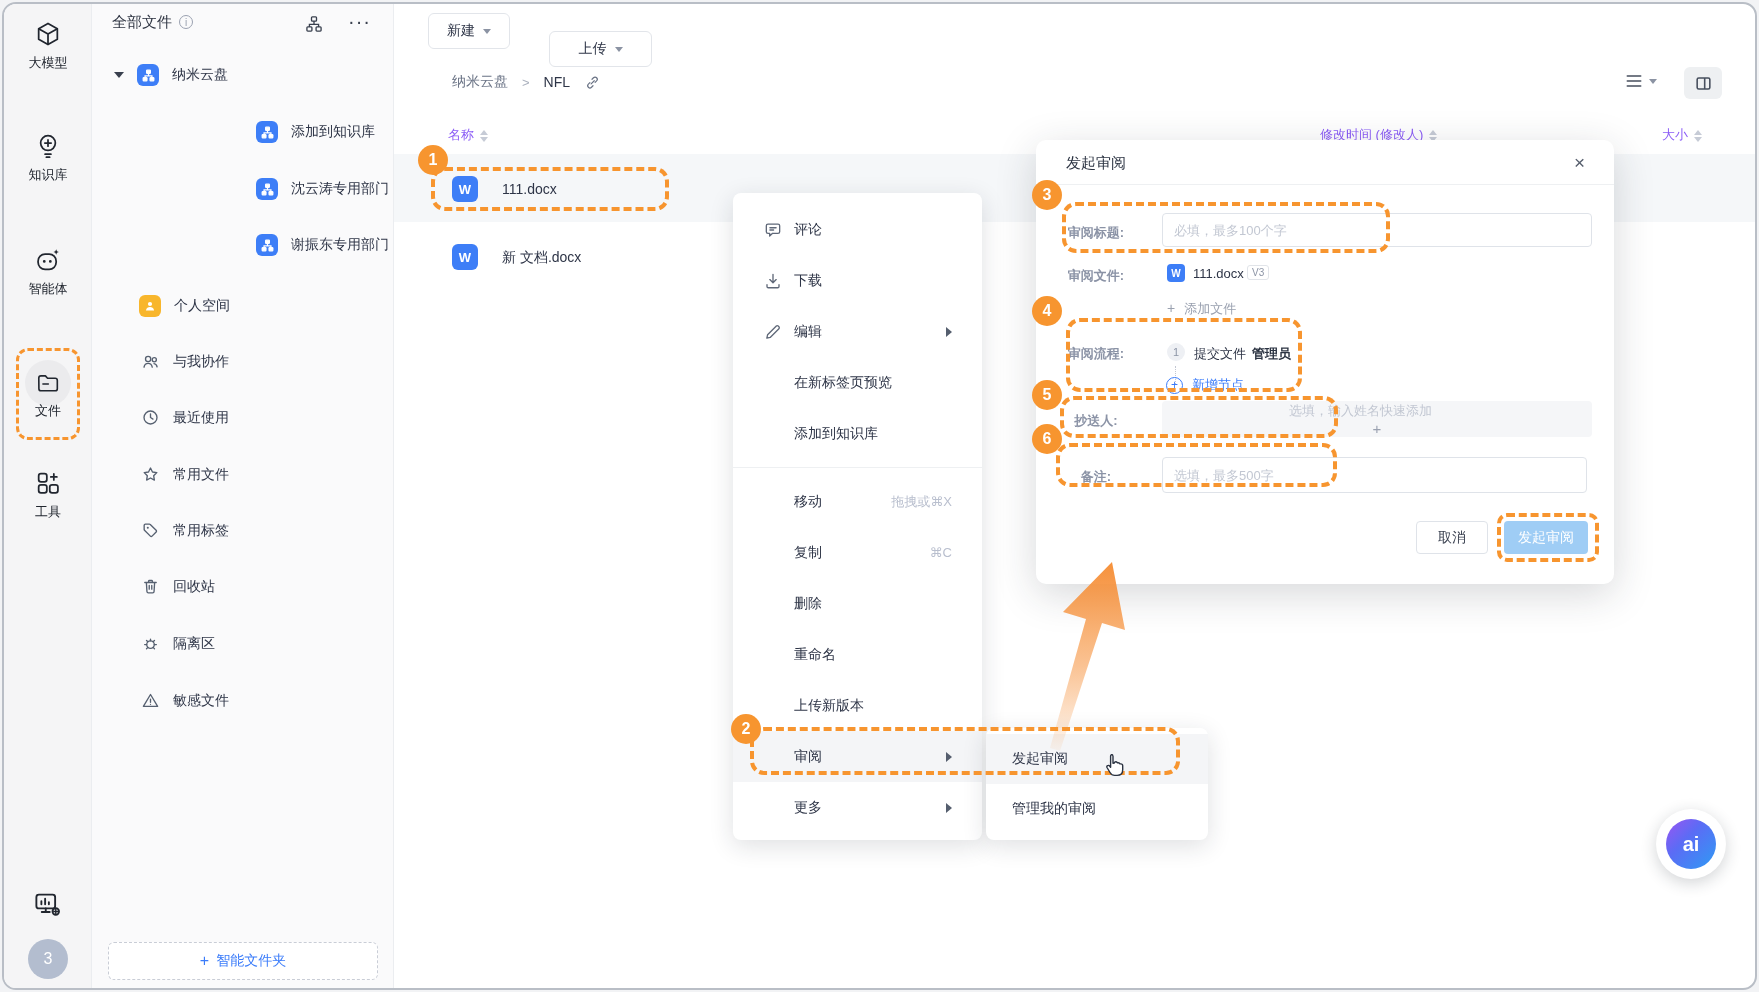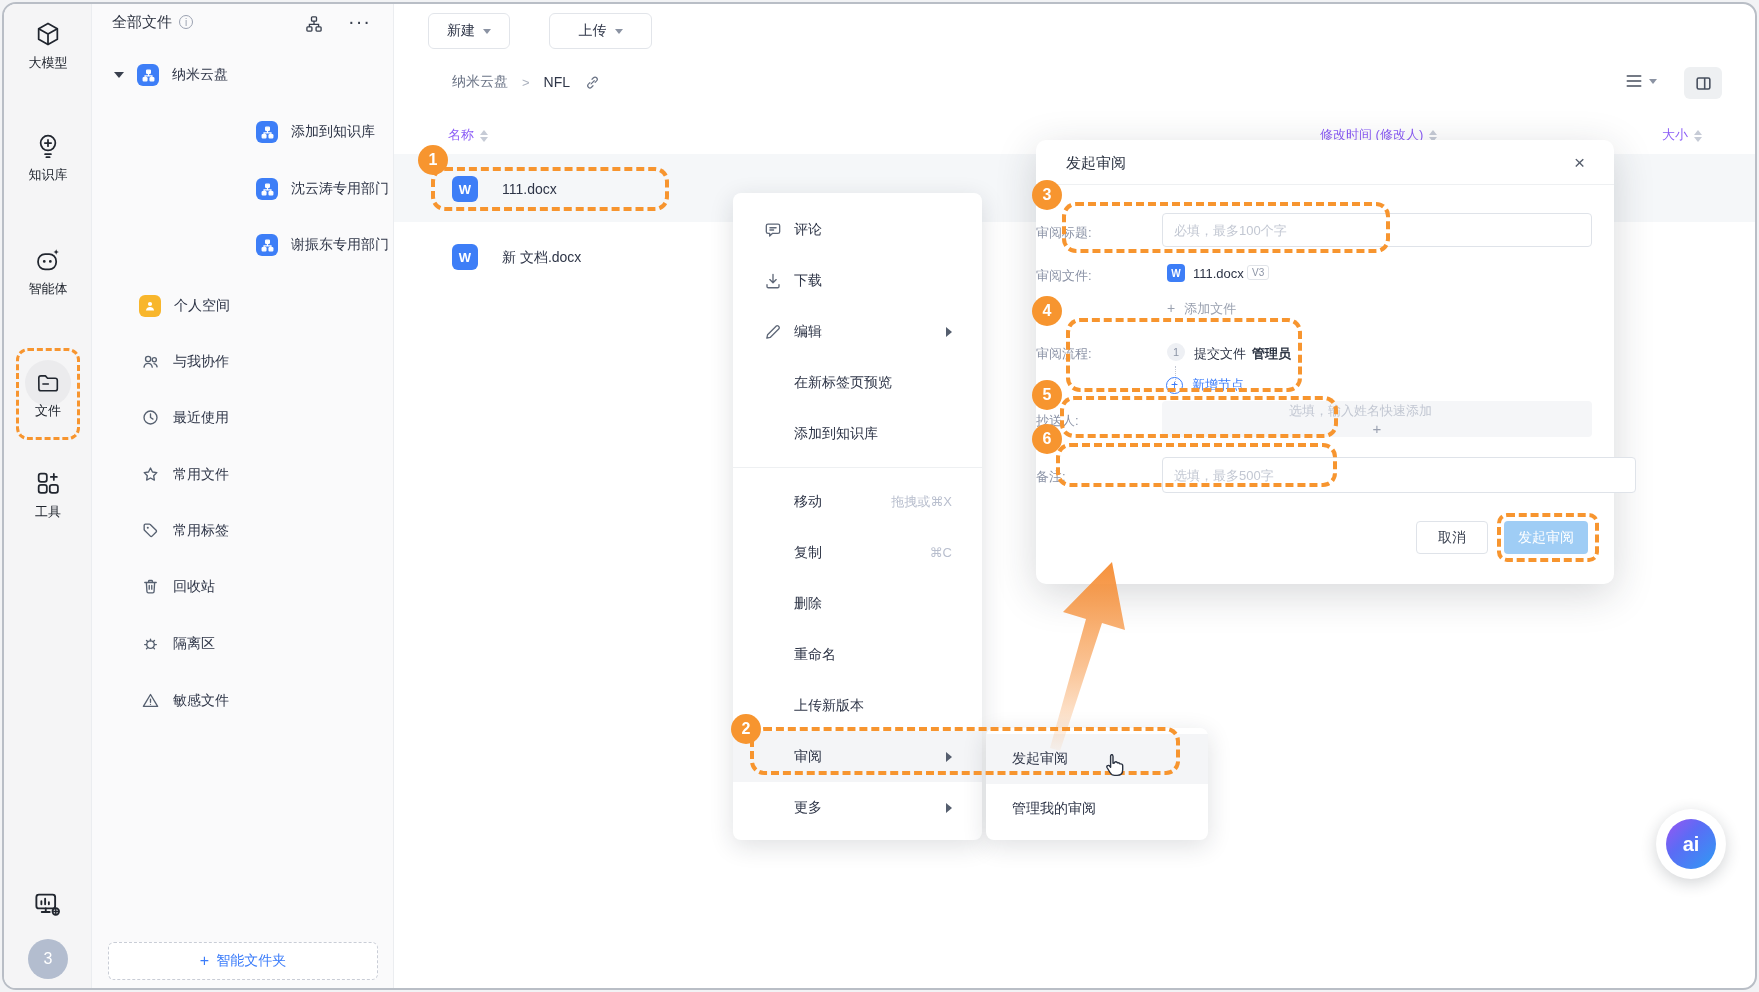--- a/index.html
+++ b/index.html
@@ -46,21 +46,21 @@
   .mi .sub { width:0; height:0; border-top:5px solid transparent; border-bottom:5px solid transparent; border-left:6px solid #555e6e; }
   .mi-hl { background:#f4f5f7;text-align:center; }
   .mdiv { height:1px; background:#eef0f2; margin:8px 0; }
 
   
   #submenu { position:absolute; left:982px; top:724px; width:222px; height:112px; background:#fff; border-radius:8px; box-shadow:0 6px 24px rgba(31,38,51,.14); padding:6px 0; z-index:21; }
   .smi { height:50px; display:flex; align-items:center; padding:0 26px; font-size:14px; color:#2e3547; }
 
   
   #modal { position:absolute; left:1032px; top:136px; width:578px; height:444px; background:#fff; border-radius:10px; box-shadow:0 10px 40px rgba(31,38,51,.18); z-index:30; }
-  .m-label { position:absolute; width:120px; text-align:left; font-size:13px; color:#8b93a6; }
+  .m-label { position:absolute; width:120px; text-align:center; font-size:13px; color:#8b93a6;font-weight:bold; }
   .m-input { position:absolute; border:1px solid #dfe3e9; border-radius:4px; background:#fff; font-size:13px; color:#2e3547; padding:0 11px; font-family:inherit; }
   .m-input::placeholder { color:#c2c7d2; }
   .ginput { position:absolute; background:#f5f6f8; border:none; border-radius:4px; display:flex; align-items:center; padding:0 12px;flex-direction:column; }
   .ginput input { flex:1; background:transparent; border:none; outline:none; font-size:13px; color:#2e3547; font-family:inherit; }
   .ginput input::placeholder { color:#c2c7d2; }
   .vbadge { font-size:10px; color:#8d95a6; border:1px solid #e1e4e9; border-radius:3px; padding:1px 4px; }
   .stepnum { width:18px; height:18px; border-radius:50%; background:#eef0f4; color:#8d95a6; font-size:11px; display:inline-flex; align-items:center; justify-content:center; }
   .m-btn { position:absolute; border-radius:4px; font-size:14px; display:flex; align-items:center; justify-content:center; }
 
   
@@ -250,21 +250,21 @@
     <div class="smart-folder">
       <span style="font-size:16px">+</span>
       <span>智能文件夹</span>
     </div>
   </div>
 
   <div class="btn" style="left:424px; top:9px; width:82px">
     <span>新建</span>
       <span class="caret"></span>
   </div>
-  <div class="btn" style="left:545px; top:9px; width:103px">
+  <div class="btn" style="left:545px; top:27px; width:103px">
     <span>上传</span>
       <span class="caret"></span>
   </div>
 
   <div class="abs" style="left:448px; top:69px; display:flex; align-items:center; gap:14px">
     <span class="crumb" style="color:#6b7486">纳米云盘</span>
     <span style="color:#aab0bd; font-size:13px">&gt;</span>
     <span class="crumb" style="color:#2e3547">NFL</span>
     <svg width="17" height="17" viewBox="0 0 24 24" fill="none" stroke="#6b7486" stroke-width="1.7" stroke-linecap="round">
         <path d="M10 14l4.5-4.5M8.3 12.2l-2.1 2.1a3.1 3.1 0 104.4 4.4l2.1-2.1M15.7 11.8l2.1-2.1a3.1 3.1 0 10-4.4-4.4l-2.1 2.1"></path>
@@ -415,21 +415,21 @@
       <span style="font-size:13px; color:#3B7CFA">新增节点</span>
     </div>
 
     <div class="m-label" style="left:0; top:272px">抄送人:</div>
     <div class="ginput" style="left:126px; top:261px; width:430px; height:36px">
       <input placeholder="选填，输入姓名快速添加" style="">
       <span style="color:#9aa1b0; font-size:15px">+</span>
     </div>
 
     <div class="m-label" style="left:0; top:328px">备注:</div>
-    <input class="m-input" style="left: 126px; top: 317px; width: 474px; height: 36px;" placeholder="选填，最多500字">
+    <input class="m-input" style="left: 126px; top: 317px; width: 425px; height: 36px;" placeholder="选填，最多500字">
 
     <div class="m-btn" style="left:380px; top:381px; width:72px; height:33px; background:#fff; border:1px solid #dfe3e9; color:#3a4150">取消</div>
     <div class="m-btn" style="left:468px; top:381px; width:84px; height:33px; background:#9FCDF5; color:#fff">发起审阅</div>
   </div>
 
   <div class="co-box" style="left:1493px; top:509px; width:102px; height:49px; border-radius:10px"></div>
 
   <svg class="abs" style="left:1020px; top:548px; z-index:45; pointer-events:none" width="140" height="210" viewBox="0 0 140 210">
     <defs>
       <linearGradient id="ag" x1="0" y1="0" x2="0" y2="1">

